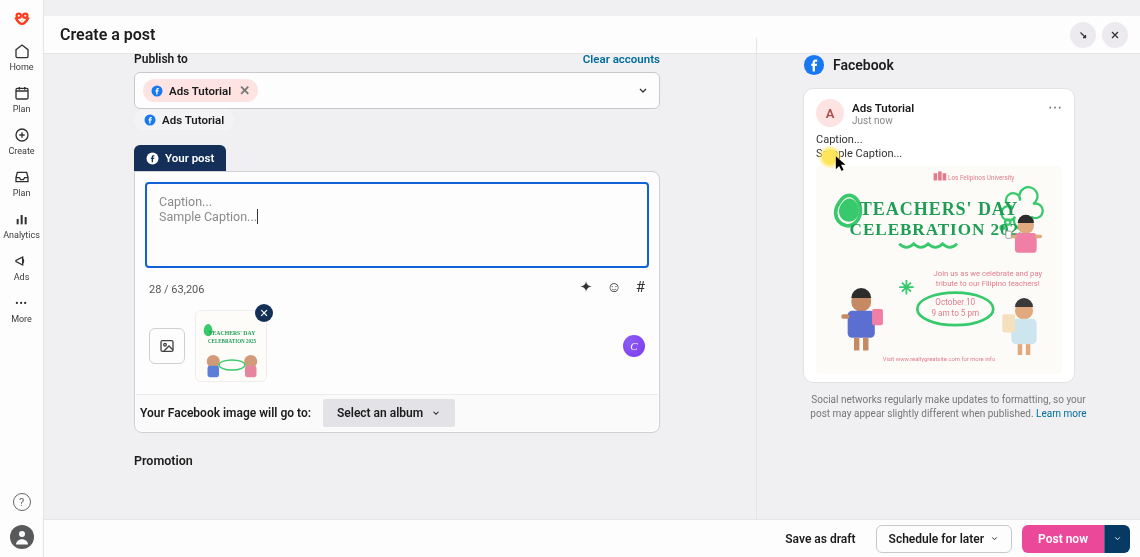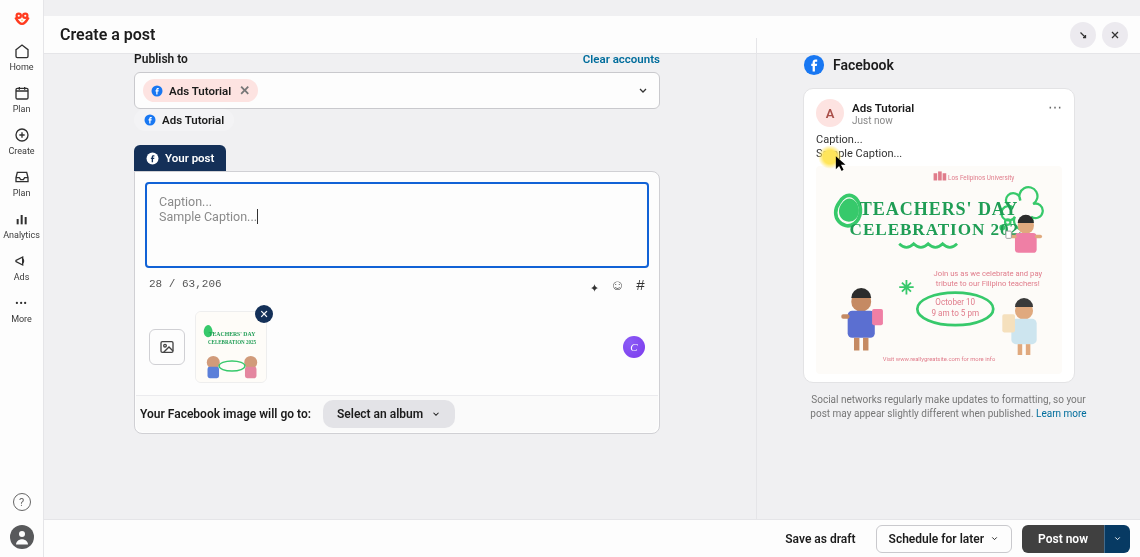--- a/index.html
+++ b/index.html
@@ -36,33 +36,33 @@
   .sublabel { font-size: 11.5px; font-weight: 600; margin: 10px 0 6px; }
   .chip-light { display: inline-flex; align-items: center; gap: 6px; background: #f3f3f5; border-radius: 14px; padding: 4px 10px; font-size: 11.5px; font-weight: 600; cursor: pointer; }
 
   .tab-bar { margin-top: 14px; }
   .tab { display: inline-flex; align-items: center; gap: 6px; background: #143058; color: #fff; border-radius: 6px 6px 0 0; padding: 6px 12px; font-size: 11.5px; font-weight: 600; }
   .tab .fbic { width: 13px; height: 13px; }
 
   .editor-card { border: 1px solid #d0d0d4; border-radius: 0 8px 8px 8px; background: #fdfdfd; }
   .textarea { border: 2px solid #1162d6; border-radius: 4px; margin: 10px; padding: 10px 12px; font-size: 12.5px; min-height: 86px; outline: none; }
   .textarea .ph { color: #8a8a8a; }
-  .ed-row { display: flex; align-items: flex-start; padding: 0 14px 8px; font-size: 11px; color: #555; font-family: Liberation Mono, monospace; }
+  .ed-row { display: flex; align-items: flex-end; padding: 0 14px 8px; font-size: 11px; color: #555; }
   .ed-row .grow { flex: 1; }
   .ed-icons { display: flex; gap: 14px; color: #333; }
   .ed-icons span { cursor: pointer; font-size: 15px; }
   .media-row { display: flex; align-items: center; gap: 10px; padding: 6px 14px 12px; position: relative; }
   .pick-btn { width: 36px; height: 36px; border: 1px solid #d0d0d4; border-radius: 6px; display: flex; align-items: center; justify-content: center; cursor: pointer; color: #444; }
   .thumb-wrap { position: relative; }
   .thumb { width: 72px; height: 72px; border-radius: 6px; background: #fdfbf9; border: 1px solid #eee; overflow: hidden; }
   .thumb-x { position: absolute; top: -6px; right: -6px; width: 18px; height: 18px; border-radius: 50%; background: #143058; color: #fff; display: flex; align-items: center; justify-content: center; font-size: 11px; cursor: pointer; }
   .canva-ball { margin-left: auto; width: 22px; height: 22px; border-radius: 50%; background: radial-gradient(circle at 30% 30%, #8b5cf6, #7c3aed); display: flex; align-items: center; justify-content: center; color: #fff; font-size: 11px; font-style: italic; font-family: serif; cursor: pointer; }
   .album-row { display: flex; align-items: center; gap: 12px; padding: 4px; border-top: 1px solid #ebebee; background: #fafafa; margin: 0 1px 1px; border-radius: 0 0 8px 8px; }
   .album-row .albl { font-size: 12px; font-weight: 600; }
-  .select-album { display: inline-flex; align-items: center; gap: 8px; background: #e3e3e7; border-radius: 10px; padding: 7px 14px; font-size: 12px; font-weight: 600; cursor: pointer; }
+  .select-album { display: inline-flex; align-items: center; gap: 8px; background: #e3e3e7; border-radius: 2px; padding: 7px 14px; font-size: 12px; font-weight: 600; cursor: pointer; }
 
   .promo { margin-top: 20px; }
   .promo .ttl { font-size: 12.5px; font-weight: 600; margin-bottom: 4px; }
 
   
   .preview { position: absolute; left: 756px; right: 0; top: 38px; bottom: 38px; border-left: 1px solid #e5e5e8; padding: 16px 46px 0; overflow: hidden; }
   .prev-hdr { display: flex; align-items: center; gap: 8px; margin-bottom: 12px; }
   .fbcirc { width: 22px; height: 22px; }
   .prev-hdr .t { font-size: 14px; font-weight: 600; }
   .fbcard { background: #fff; border: 1px solid #e3e3e5; border-radius: 10px; padding: 10px 12px 4px; width: 272px; }
@@ -79,21 +79,21 @@
   .fbacts { display: flex; justify-content: space-around; border-top: 1px solid #eee; margin-top: 6px; padding: 6px 0; font-size: 10.5px; color: #555; }
   .fba { display: flex; align-items: center; gap: 4px; cursor: pointer; }
   .disclaimer { font-size: 10px; color: #777; text-align: center; margin-top: 10px; line-height: 1.4; }
   .disclaimer a { color: #006d9c; text-decoration: none; }
 
   
   .footer { position: absolute; left: 44px; right: 0; bottom: 0; height: 38px; background: #fdfdfd; border-top: 1px solid #e5e5e8; display: flex; align-items: center; justify-content: flex-end; padding: 0 10px; gap: 10px; }
   .btn-ghost { font-size: 12px; font-weight: 600; cursor: pointer; padding: 6px 10px; }
   .btn-outline { font-size: 12px; font-weight: 600; cursor: pointer; padding: 6px 12px; border: 1px solid #c9c9cd; border-radius: 6px; display: inline-flex; align-items: center; gap: 6px; }
   .btn-primary-grp { display: inline-flex; }
-  .btn-primary { font-size: 12px; font-weight: 600; cursor: pointer; padding: 7px 16px; background: #404040; color: #fff; border-radius: 6px 0 0 6px; }
+  .btn-primary { font-size: 12px; font-weight: 600; cursor: pointer; padding: 7px 16px; background: #ec4899; color: #fff; border-radius: 6px 0 0 6px; }
   .btn-primary-split { background: #073a63; color: #fff; border-left: 1px solid rgba(255,255,255,0.25); padding: 7px 8px; border-radius: 0 6px 6px 0; cursor: pointer; display: flex; align-items: center; }
   
   
   .poster-title { font-family: Georgia, serif; font-weight: bold; fill: #1f9d55; letter-spacing: 1px; }
 </style>
 </head>
 <body>
 
 <div class="rail">
   <svg class="logo" viewBox="0 0 32 32">
@@ -272,20 +272,24 @@
       <span class="albl">Your Facebook image will go to:</span>
       <span class="select-album">
         <span>Select an album</span>
         <svg width="10" height="10" viewBox="0 0 24 24" fill="none" stroke="currentColor" stroke-width="2.5">
             <path d="M6 9l6 6 6-6"></path>
           </svg>
       </span>
     </div>
   </div>
 
+  <div class="promo">
+    <div class="ttl">Promotion</div>
+
+  </div>
 </div>
 
 <div class="preview">
   <div class="prev-hdr">
     <svg class="fbcirc" viewBox="0 0 24 24">
         <circle cx="12" cy="12" r="11" fill="#1877f2"></circle>
         <path d="M13.5 8.5h2V6h-2c-1.7 0-3 1.3-3 3v1.5H9V13h1.5v6h2.5v-6h2l.5-2.5h-2.5V9c0-.3.2-.5.5-.5z" fill="#fff"></path>
       </svg>
     <span class="t">Facebook</span>
   </div>

